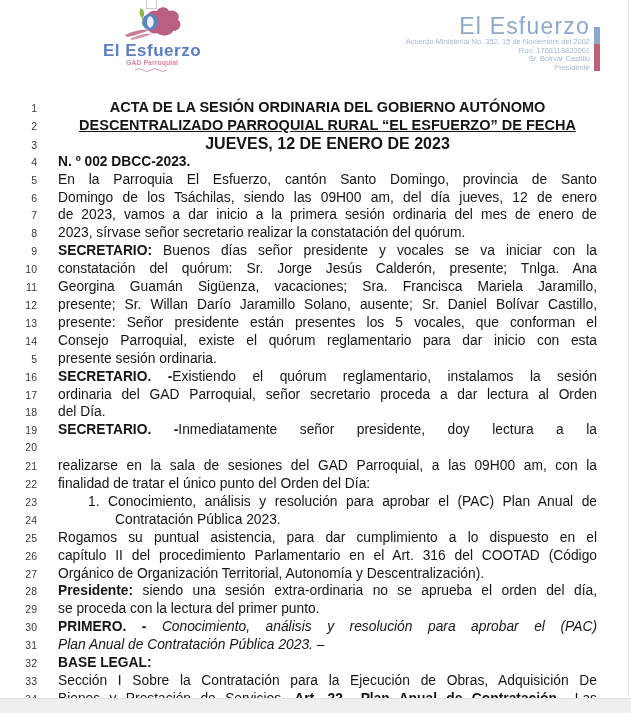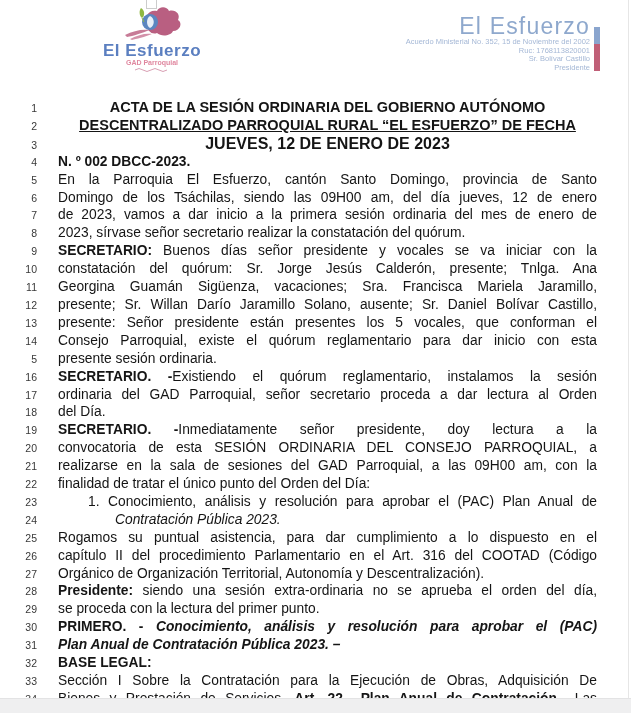--- a/index.html
+++ b/index.html
@@ -35,21 +35,21 @@
     flex:0 0 37px; text-align:right; font-size:10.5px; color:#383838;
     line-height:17.92px;
   }
   .ltext {
     flex:0 0 539px; margin-left:21px; font-size:13.8px; line-height:17.92px;
     color:#151515;
   }
   .just   { text-align:justify; text-align-last:justify; }
   .center { text-align:center; }
   .b  { font-weight:700; }
-  .bi { font-weight:700; font-style:italic; }
+  .bi { font-weight:400; font-style:italic; }
   
   .bottom-strip {
     position:absolute; left:0; right:0; bottom:0; height:15px;
     background:#efeff0; border-top:1px solid #e3e3e4;
   }
   .right-line { position:absolute; right:2px; top:0; bottom:0; width:1px; background:#e6e6e6; }
 </style>
 </head>
 <body>
 
@@ -159,37 +159,36 @@
       <div class="line">
         <span class="lnum">18</span>
         <span class="ltext"><span>del Día.</span></span>
       </div>
       <div class="line">
         <span class="lnum">19</span>
         <span class="ltext just"><span class="b">SECRETARIO. -</span><span>Inmediatamente señor presidente, doy lectura a la</span></span>
       </div>
       <div class="line">
         <span class="lnum">20</span>
-        <span class="ltext just"><span>convocatoria de esta SESIÓN ORDINARIA DEL CONSEJO PARROQUIAL, a</span></span>
       </div>
       <div class="line">
         <span class="lnum">21</span>
         <span class="ltext just"><span>realizarse en la sala de sesiones del GAD Parroquial, a las 09H00 am, con la</span></span>
       </div>
       <div class="line">
         <span class="lnum">22</span>
         <span class="ltext"><span>finalidad de tratar el único punto del Orden del Día:</span></span>
       </div>
       <div class="line">
         <span class="lnum">23</span>
         <span class="ltext just" style="padding-left: 30px;"><span>1. Conocimiento, análisis y resolución para aprobar el (PAC) Plan Anual de</span></span>
       </div>
       <div class="line">
         <span class="lnum">24</span>
-        <span class="ltext" style="padding-left: 57px; font-style: italic;"><span>Contratación Pública 2023.</span></span>
+        <span class="ltext" style="padding-left: 57px;"><span>Contratación Pública 2023.</span></span>
       </div>
       <div class="line">
         <span class="lnum">25</span>
         <span class="ltext just"><span>Rogamos su puntual asistencia, para dar cumplimiento a lo dispuesto en el</span></span>
       </div>
       <div class="line">
         <span class="lnum">26</span>
         <span class="ltext just"><span>capítulo II del procedimiento Parlamentario en el Art. 316 del COOTAD (Código</span></span>
       </div>
       <div class="line">

